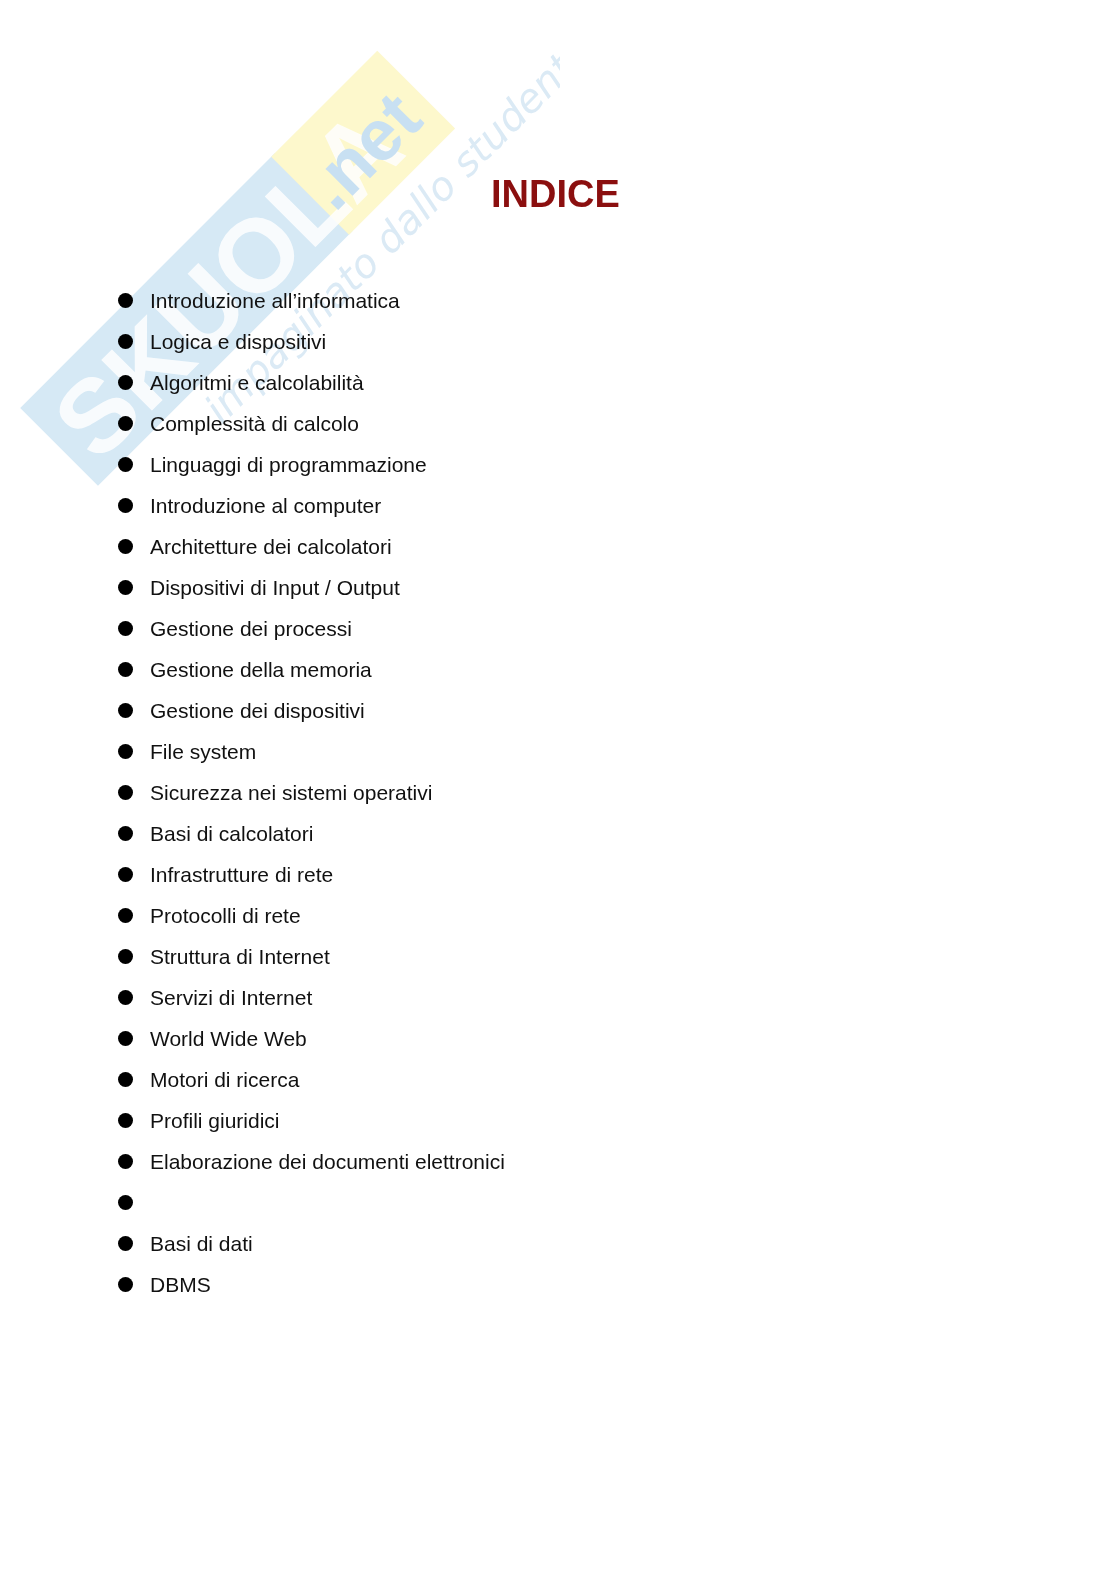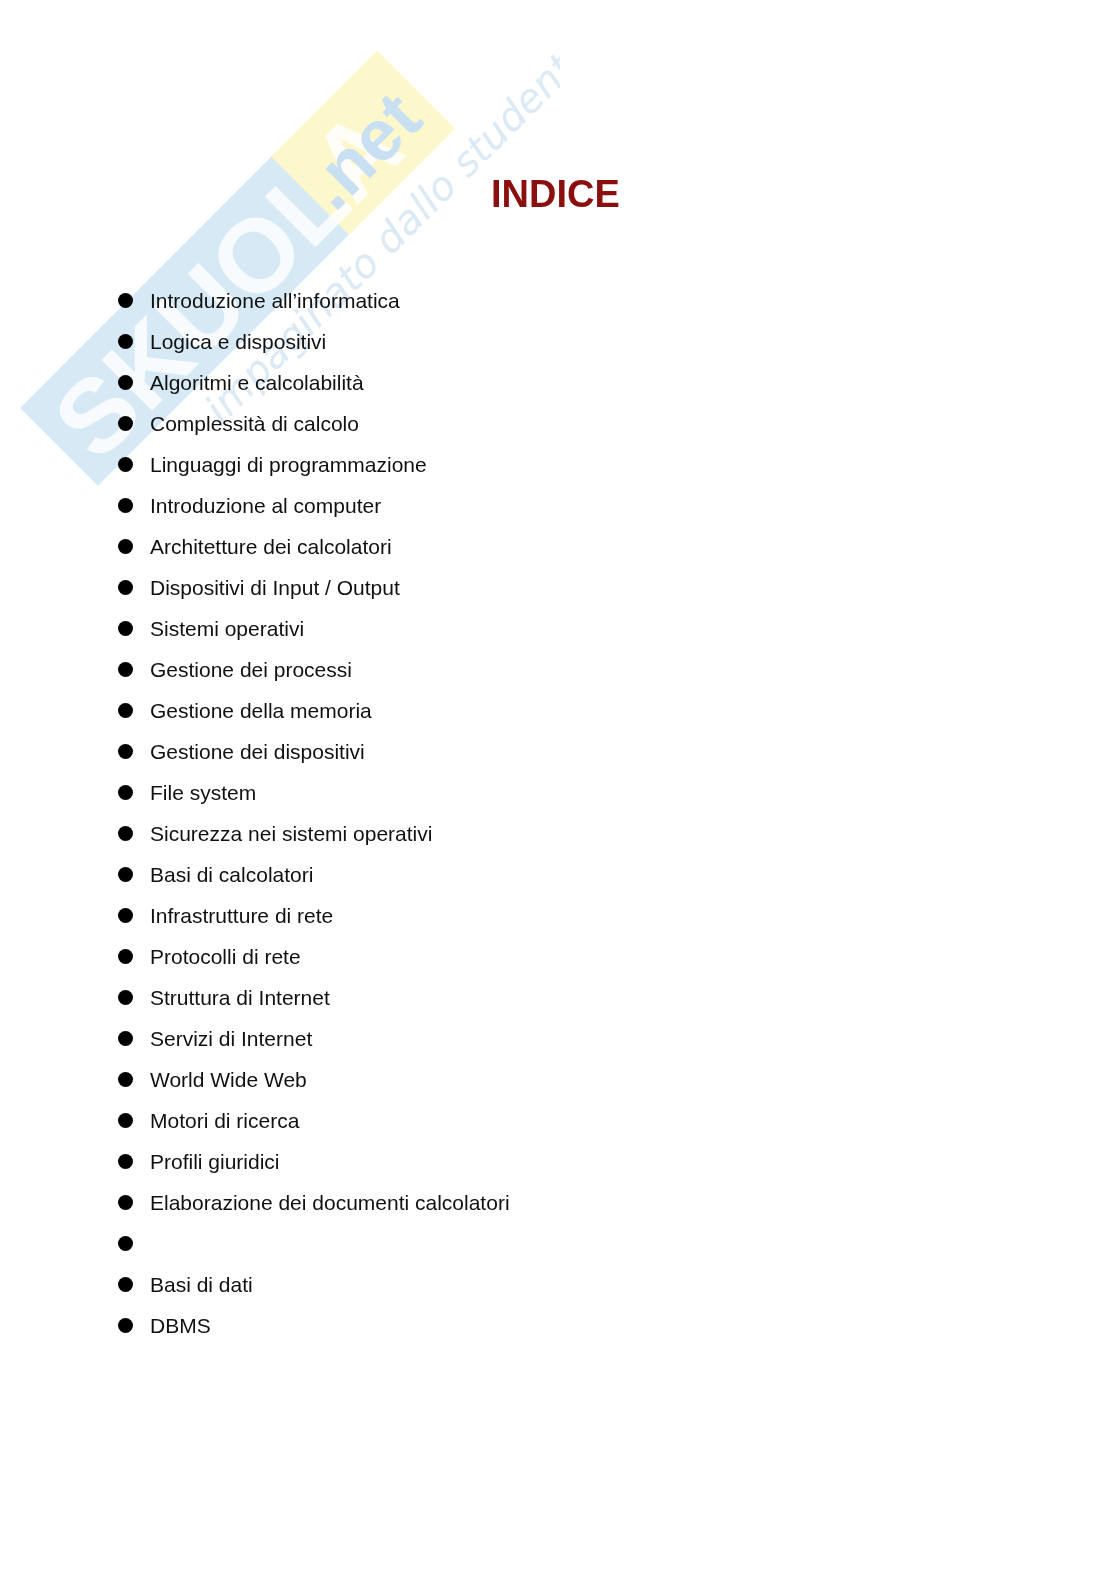--- a/index.html
+++ b/index.html
@@ -112,24 +112,20 @@
   <li class="toc-item">
       <span class="bullet"></span>
       <span class="label">Architetture dei calcolatori</span>
     </li>
   <li class="toc-item">
       <span class="bullet"></span>
       <span class="label">Dispositivi di Input / Output</span>
     </li>
   <li class="toc-item">
       <span class="bullet"></span>
-      <span class="label">Sistemi operativi</span>
-    </li>
-  <li class="toc-item">
-      <span class="bullet"></span>
       <span class="label">Gestione dei processi</span>
     </li>
   <li class="toc-item">
       <span class="bullet"></span>
       <span class="label">Gestione della memoria</span>
     </li>
   <li class="toc-item">
       <span class="bullet"></span>
       <span class="label">Gestione dei dispositivi</span>
     </li>
@@ -168,21 +164,21 @@
   <li class="toc-item">
       <span class="bullet"></span>
       <span class="label">Motori di ricerca</span>
     </li>
   <li class="toc-item">
       <span class="bullet"></span>
       <span class="label">Profili giuridici</span>
     </li>
   <li class="toc-item">
       <span class="bullet"></span>
-      <span class="label">Elaborazione dei documenti calcolatori</span>
+      <span class="label">Elaborazione dei documenti elettronici</span>
     </li>
   <li class="toc-item">
       <span class="bullet"></span>
     </li>
   <li class="toc-item">
       <span class="bullet"></span>
       <span class="label">Basi di dati</span>
     </li>
   <li class="toc-item">
       <span class="bullet"></span>

